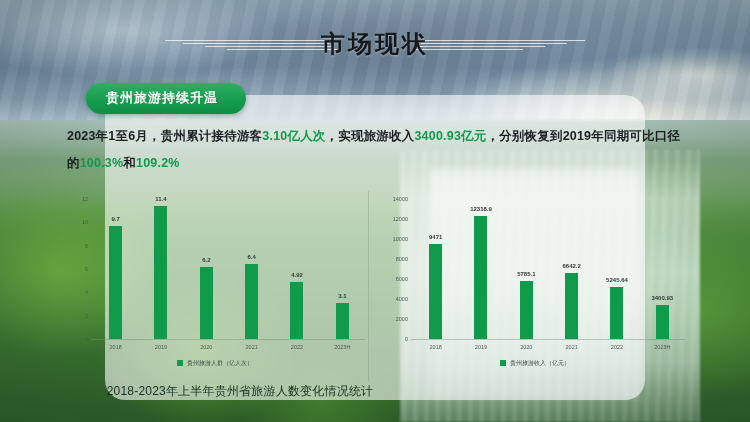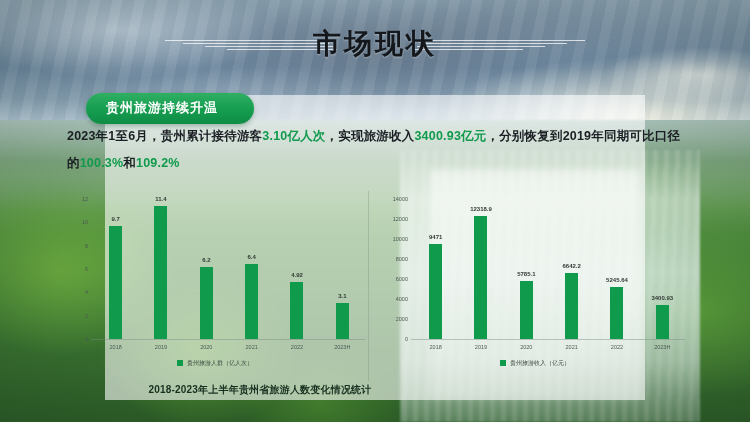--- a/index.html
+++ b/index.html
@@ -58,21 +58,21 @@
     position:absolute; inset:0;
     background:radial-gradient(ellipse 520px 300px at 375px 230px, rgba(0,0,0,0) 55%, rgba(20,40,25,.18) 100%);
   }
 
   
   .title-wrap{
     position:absolute; left:0; top:24px; width:750px; height:40px;
     display:flex; align-items:center; justify-content:center; gap:0;
   }
   .page-title{
-    font-size:28px; font-weight:bold; color:#14181c;
+    font-size:24px; font-weight:bold; color:#14181c;
     letter-spacing:3px; line-height:1; white-space:nowrap;
     text-shadow:0 1px 2px rgba(255,255,255,.35);
     padding:0 14px;
   }
   .deco{ position:absolute; top:36px; width:170px; height:18px; }
   .deco.left{ left:165px; }
   .deco.right{ right:165px; }
   .deco i{
     position:absolute; display:block; height:1px;
     background:rgba(255,255,255,.72);
@@ -84,29 +84,30 @@
   .deco.right i:nth-child(1){ right:0;   top:4px;  width:160px; }
   .deco.right i:nth-child(2){ right:18px; top:7px;  width:146px; }
   .deco.right i:nth-child(3){ right:40px; top:10px; width:128px; }
   .deco.right i:nth-child(4){ right:62px; top:13px; width:110px; }
 
   
   .panel{
     position:absolute; left:105px; top:95px; width:540px; height:305px;
     background:rgba(255,255,255,.60);
     backdrop-filter:blur(1px);
+    border-radius:20px;
   }
   .panel-inner{ position:absolute; inset:0; }
 
   
   .badge{
-    position:absolute; left:86px; top:93px;
+    position:absolute; left:86px; top:83px;
     background:linear-gradient(180deg,#2faf62 0%,#149b4e 60%,#0f8c45 100%);
     border-radius:16px;
-    padding:6px 36px 7px 20px;
+    padding:6px 28px 7px 20px;
     color:#fff; font-size:13px; font-weight:bold; letter-spacing:1px;
     white-space:nowrap;
     box-shadow:0 2px 5px rgba(0,60,25,.3);
   }
 
   
   .para{
     position:absolute; left:-38px; top:28px; width:616px;
     font-size:12.5px; font-weight:bold; color:#1b1f24; line-height:27px;
     letter-spacing:.2px;
@@ -157,22 +158,22 @@
   }
   .legend-swatch{ width:6px; height:6px; background:#0f9a4c; display:block; }
   .legend-label{ font-size:6px; color:#344039; white-space:nowrap; }
 
   
   .captions{
     position:absolute; left:0; top:288px; width:540px; height:18px;
     display:flex;
   }
   .caption{
-    width:50%; text-align:center; font-size:10px; font-weight:bold;
-    color:#16301f; letter-spacing:.2px; white-space:nowrap;margin-left:20px;
+    width:50%; text-align:center; font-size:12px; font-weight:normal;
+    color:#16301f; letter-spacing:.2px; white-space:nowrap;
   }
 </style>
 </head>
 <body>
 
 <div class="slide">
 
   <div class="bg-sky"></div>
   <div class="bg-green"></div>
   <div class="bg-mountain"></div>

